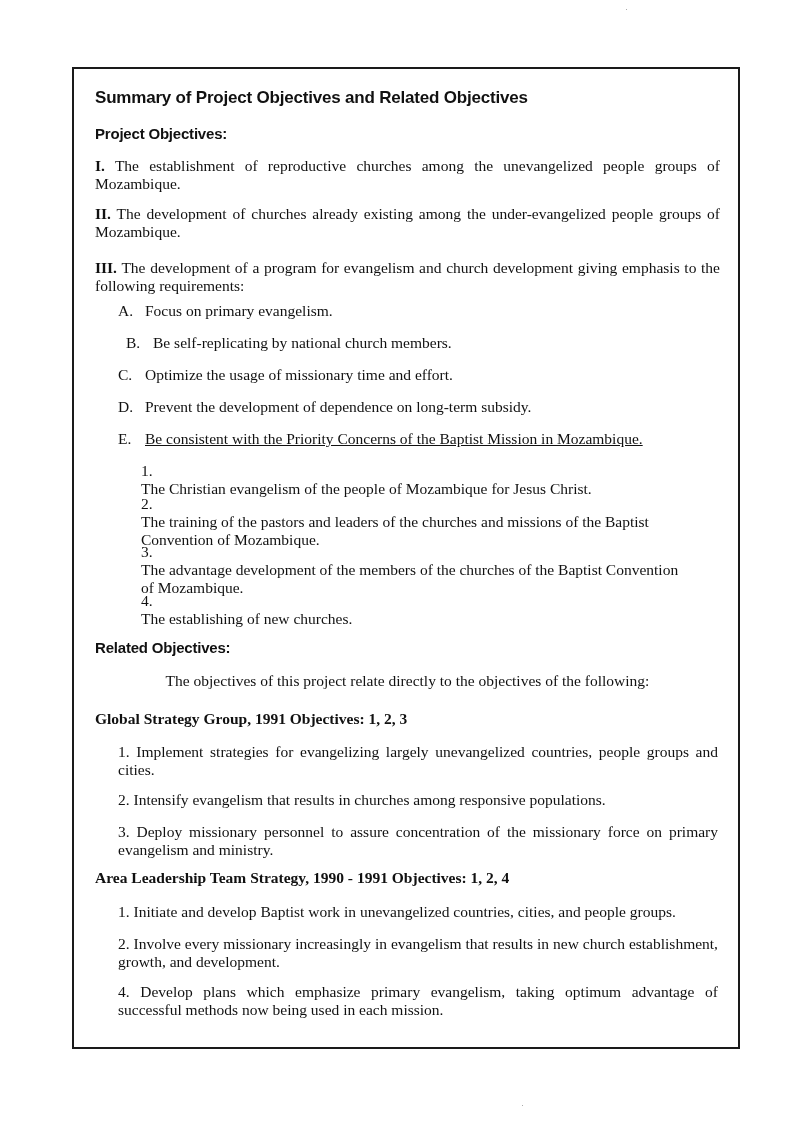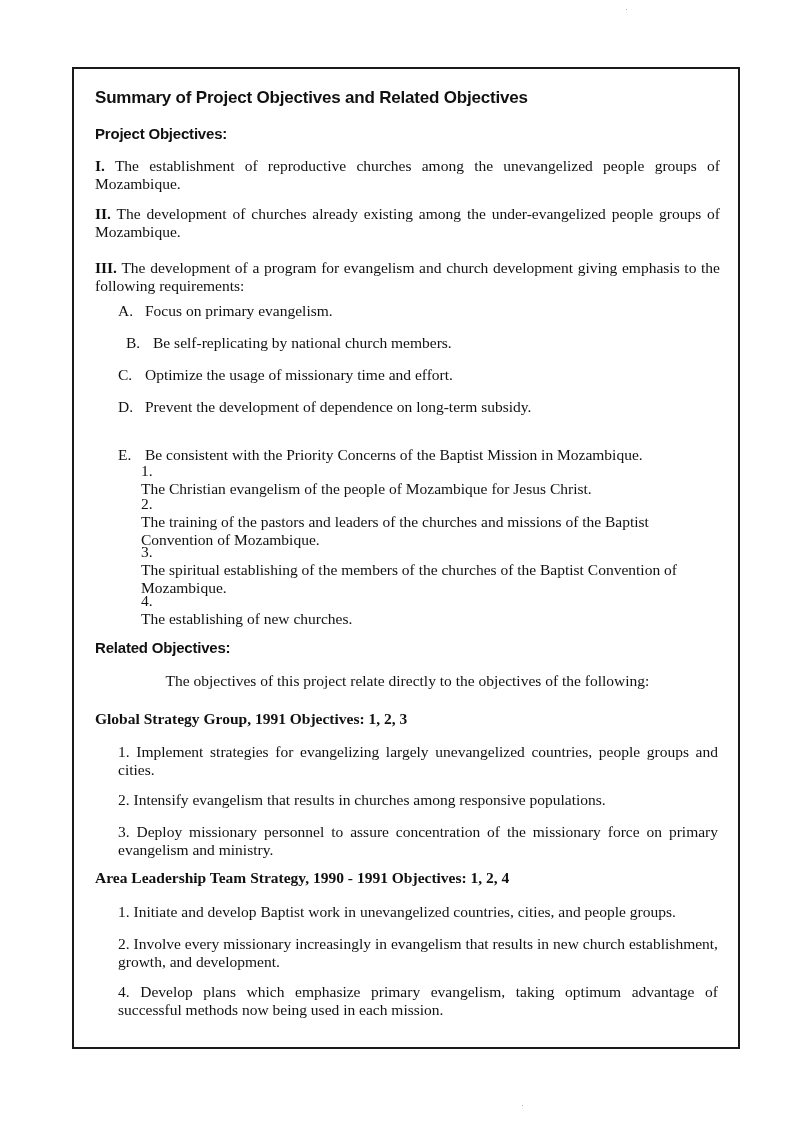--- a/index.html
+++ b/index.html
@@ -37,25 +37,25 @@
 <p class="abs serif para" style="top:157px;"><span class="lead">I.</span> <span>The establishment of reproductive churches among the unevangelized people groups of Mozambique.</span></p>
 
 <p class="abs serif para" style="top:205px;"><span class="lead">II.</span> <span>The development of churches already existing among the under-evangelized people groups of Mozambique.</span></p>
 
 <p class="abs serif para" style="top:259px;"><span class="lead">III.</span> <span>The development of a program for evangelism and church development giving emphasis to the following requirements:</span></p>
 
 <p class="abs serif alpha" style="top:302px;"><span class="n">A.</span><span>Focus on primary evangelism.</span></p>
 <p class="abs serif alpha" style="top:334px;margin-left:8px;"><span class="n">B.</span><span>Be self-replicating by national church members.</span></p>
 <p class="abs serif alpha" style="top:366px;"><span class="n">C.</span><span>Optimize the usage of missionary time and effort.</span></p>
 <p class="abs serif alpha" style="top:398px;"><span class="n">D.</span><span>Prevent the development of dependence on long-term subsidy.</span></p>
-<p class="abs serif alpha" style="top:446px;"><span class="n">E.</span><span>Be consistent with the Priority Concerns of the Baptist Mission in Mozambique.</span></p>
+<p class="abs serif alpha" style="top:430px;text-decoration:underline;"><span class="n">E.</span><span>Be consistent with the Priority Concerns of the Baptist Mission in Mozambique.</span></p>
 
 <p class="abs serif num" style="top:462px;"><span class="n">1.</span><span class="t">The Christian evangelism of the people of Mozambique for Jesus Christ.</span></p>
 <p class="abs serif num" style="top:495px;"><span class="n">2.</span><span class="t">The training of the pastors and leaders of the churches and missions of the Baptist Convention of Mozambique.</span></p>
-<p class="abs serif num" style="top:543px;"><span class="n">3.</span><span class="t">The spiritual establishing of the members of the churches of the Baptist Convention of Mozambique.</span></p>
+<p class="abs serif num" style="top:543px;"><span class="n">3.</span><span class="t">The advantage development of the members of the churches of the Baptist Convention of Mozambique.</span></p>
 <p class="abs serif num" style="top:592px;"><span class="n">4.</span><span class="t">The establishing of new churches.</span></p>
 
 <h2 class="abs sans h2" style="left:95px; top:639px;">Related Objectives:</h2>
 
 <p class="abs serif para-wide" style="top:672px;text-align:center;">The objectives of this project relate directly to the objectives of the following:</p>
 
 <p class="abs serif subhead" style="top:710px;"><span class="lead">Global Strategy Group, 1991</span> <span class="lead">Objectives: 1, 2, 3</span></p>
 
 <p class="abs serif rel" style="top:743px;">1. Implement strategies for evangelizing largely unevangelized countries, people groups and cities.</p>
 <p class="abs serif rel" style="top:791px;">2. Intensify evangelism that results in churches among responsive populations.</p>

